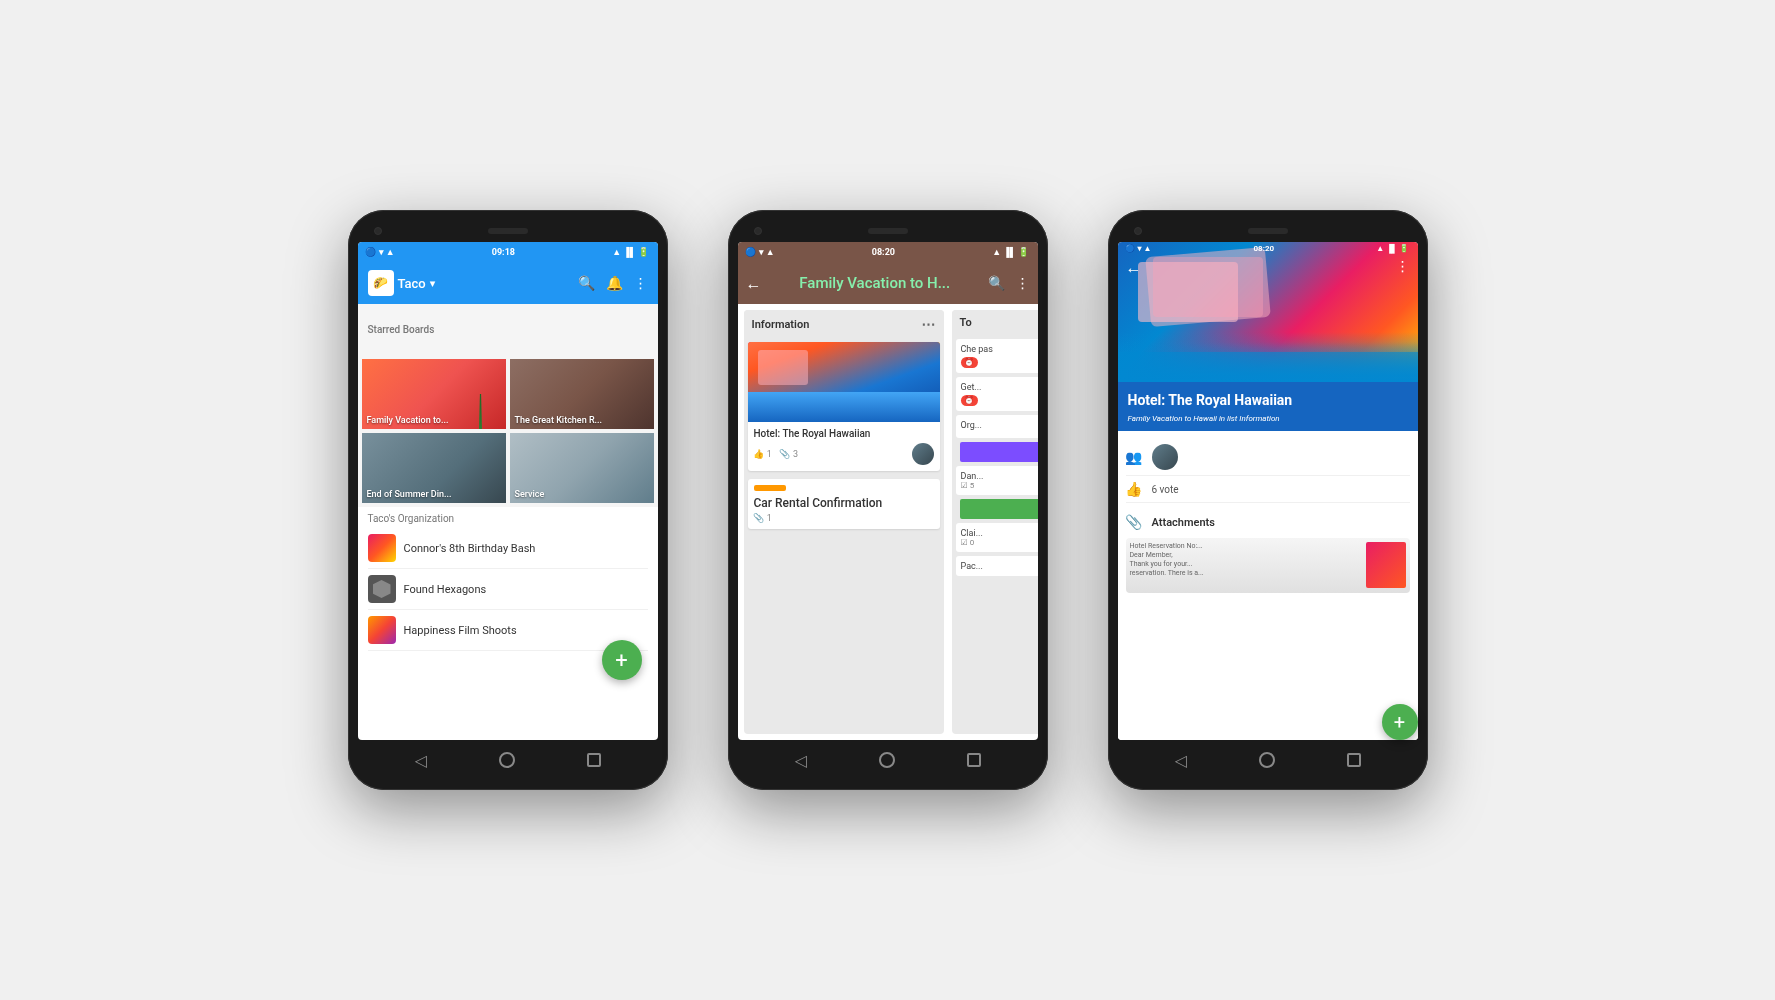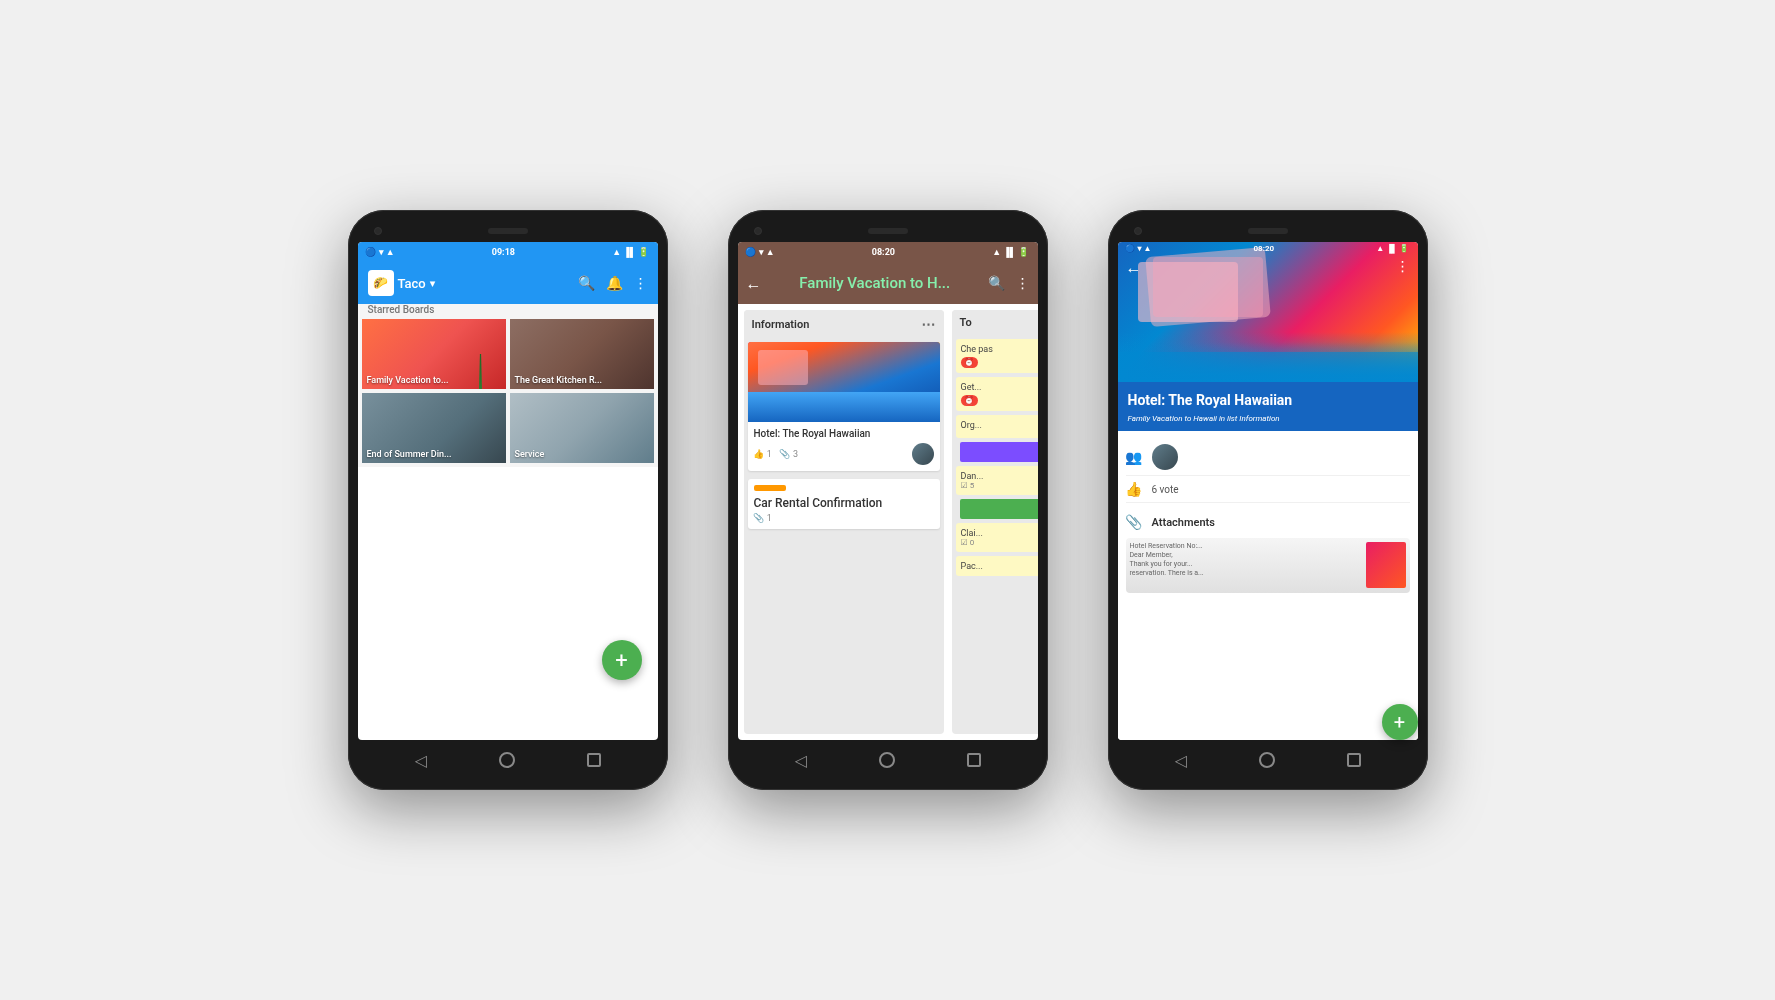--- a/index.html
+++ b/index.html
@@ -126,21 +126,21 @@
       display: flex;
       gap: 10px;
       align-items: center;
     }
     .header-icon {
       color: #fff;
       font-size: 14px;
     }
     .section-label {
       background: #f5f5f5;
-      padding: 0 10px;
+      padding: 20px 10px;
       font-size: 10px;
       color: #777;
       font-weight: 500;
     }
     .board-grid {
       display: grid;
       grid-template-columns: 1fr 1fr;
       gap: 4px;
       padding: 4px;
       background: #f5f5f5;
@@ -351,21 +351,21 @@
       gap: 2px;
       font-size: 9px;
       color: #888;
       margin-top: 3px;
     }
     
     .right-col-content {
       padding: 4px;
     }
     .right-item {
-      background: #fef9c3;
+      background: #ffffff;
       border-radius: 3px;
       padding: 5px;
       margin-bottom: 4px;
       font-size: 9px;
     }
     .right-item-title {
       color: #444;
       font-size: 9px;
       margin-bottom: 3px;
     }
@@ -558,20 +558,37 @@
           <div class="board-label">The Great Kitchen R...</div>
         </div>
         <div class="board-card board-bg-2">
           <div class="board-label">End of Summer Din...</div>
         </div>
         <div class="board-card board-bg-4">
           <div class="board-label">Service</div>
         </div>
       </div>
 
+      <div class="org-section">
+        <div class="org-label">Taco's Organization</div>
+        <div class="org-item">
+          <div class="org-avatar org-avatar-connor"></div>
+          <span class="org-name">Connor's 8th Birthday Bash</span>
+        </div>
+        <div class="org-item">
+          <div class="org-avatar org-avatar-hex">
+            <div class="hex-shape"></div>
+          </div>
+          <span class="org-name">Found Hexagons</span>
+        </div>
+        <div class="org-item">
+          <div class="org-avatar org-avatar-film"></div>
+          <span class="org-name">Happiness Film Shoots</span>
+        </div>
+      </div>
 
       <div style="position:relative; flex:1;">
         <div class="fab-btn">+</div>
       </div>
     </div>
     <div class="phone-bottom-bar">
       <div class="nav-icon nav-back">◁</div>
       <div class="nav-icon">
           <div class="nav-home"></div>
         </div>

